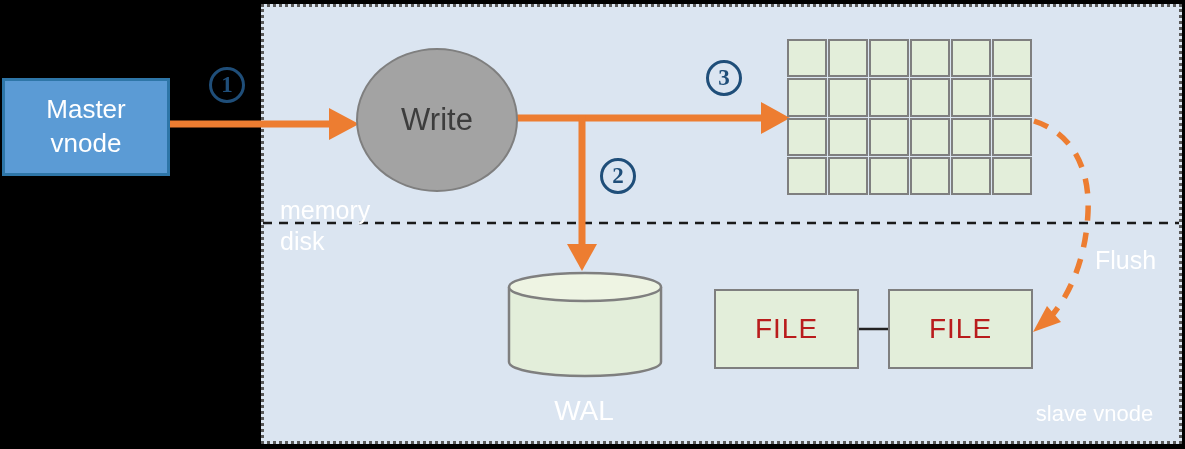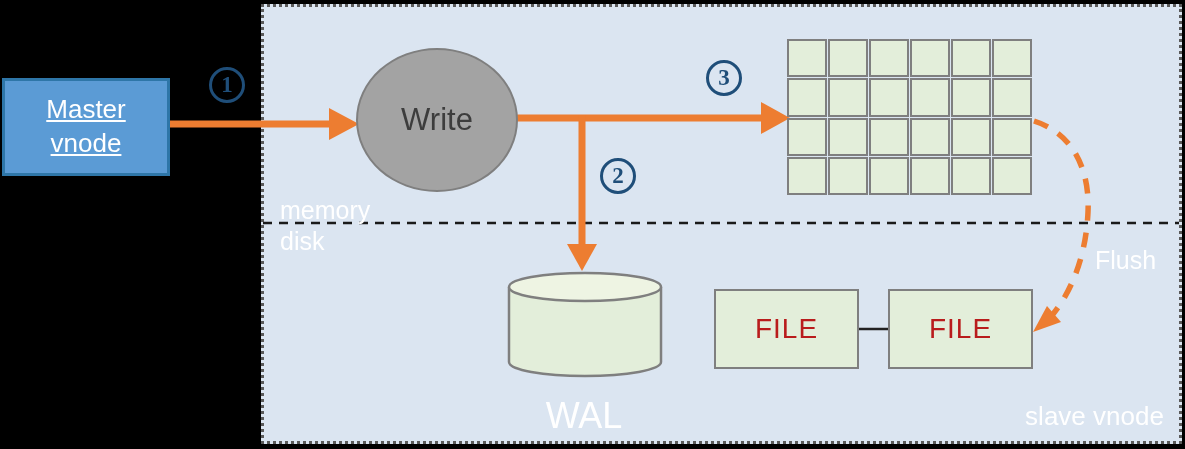--- a/index.html
+++ b/index.html
@@ -15,21 +15,21 @@
     position:absolute;left:261px;top:4px;width:915px;height:434px;
     background:#dbe5f1;border:3px dotted #5a5a5a;
   }
   
   #master{
     position:absolute;left:2px;top:78px;width:162px;height:92px;
     background:#5b9bd5;border:3px solid #2e76a8;
     display:flex;align-items:center;justify-content:center;
     color:#fff;font-size:26px;text-align:center;line-height:1.3;
   }
-  #master .wrap{width:110px;text-decoration:underline;}
+  #master .wrap{width:110px;}
   
   .step{
     position:absolute;box-sizing:border-box;width:36px;height:36px;
     border:3px solid #1f4e79;border-radius:50%;
     color:#1f4e79;font-family:"Liberation Serif","DejaVu Serif",serif;
     font-weight:bold;font-size:23px;
     display:flex;align-items:center;justify-content:center;
   }
   #step1{left:209px;top:67px;}
   #step2{left:600px;top:158px;}
@@ -48,22 +48,22 @@
     gap:1px;
   }
   #memtable .cell{
     background:#e3eeda;border:2px solid #7f7f7f;
   }
   
   .lbl{position:absolute;color:#ffffff;}
   #lbl-memory{left:280px;top:196px;font-size:25px;}
   #lbl-disk{left:280px;top:227px;font-size:25px;}
   #lbl-flush{left:1095px;top:246px;font-size:25px;}
-  #lbl-slave{left:1022px;top:401px;width:145px;font-size:26px;text-align:center;}
-  #lbl-wal{left:519px;top:395px;width:130px;font-size:36px;text-align:center;}
+  #lbl-slave{left:1022px;top:401px;width:145px;font-size:22px;text-align:center;}
+  #lbl-wal{left:519px;top:395px;width:130px;font-size:28px;text-align:center;}
   
   .filebox{
     position:absolute;top:289px;width:141px;height:76px;
     background:#e3eeda;border:2px solid #7f7f7f;
     display:flex;align-items:center;justify-content:center;
     color:#b91c1c;font-size:28px;letter-spacing:1px;
   }
   #file1{left:714px;}
   #file2{left:888px;}
   

